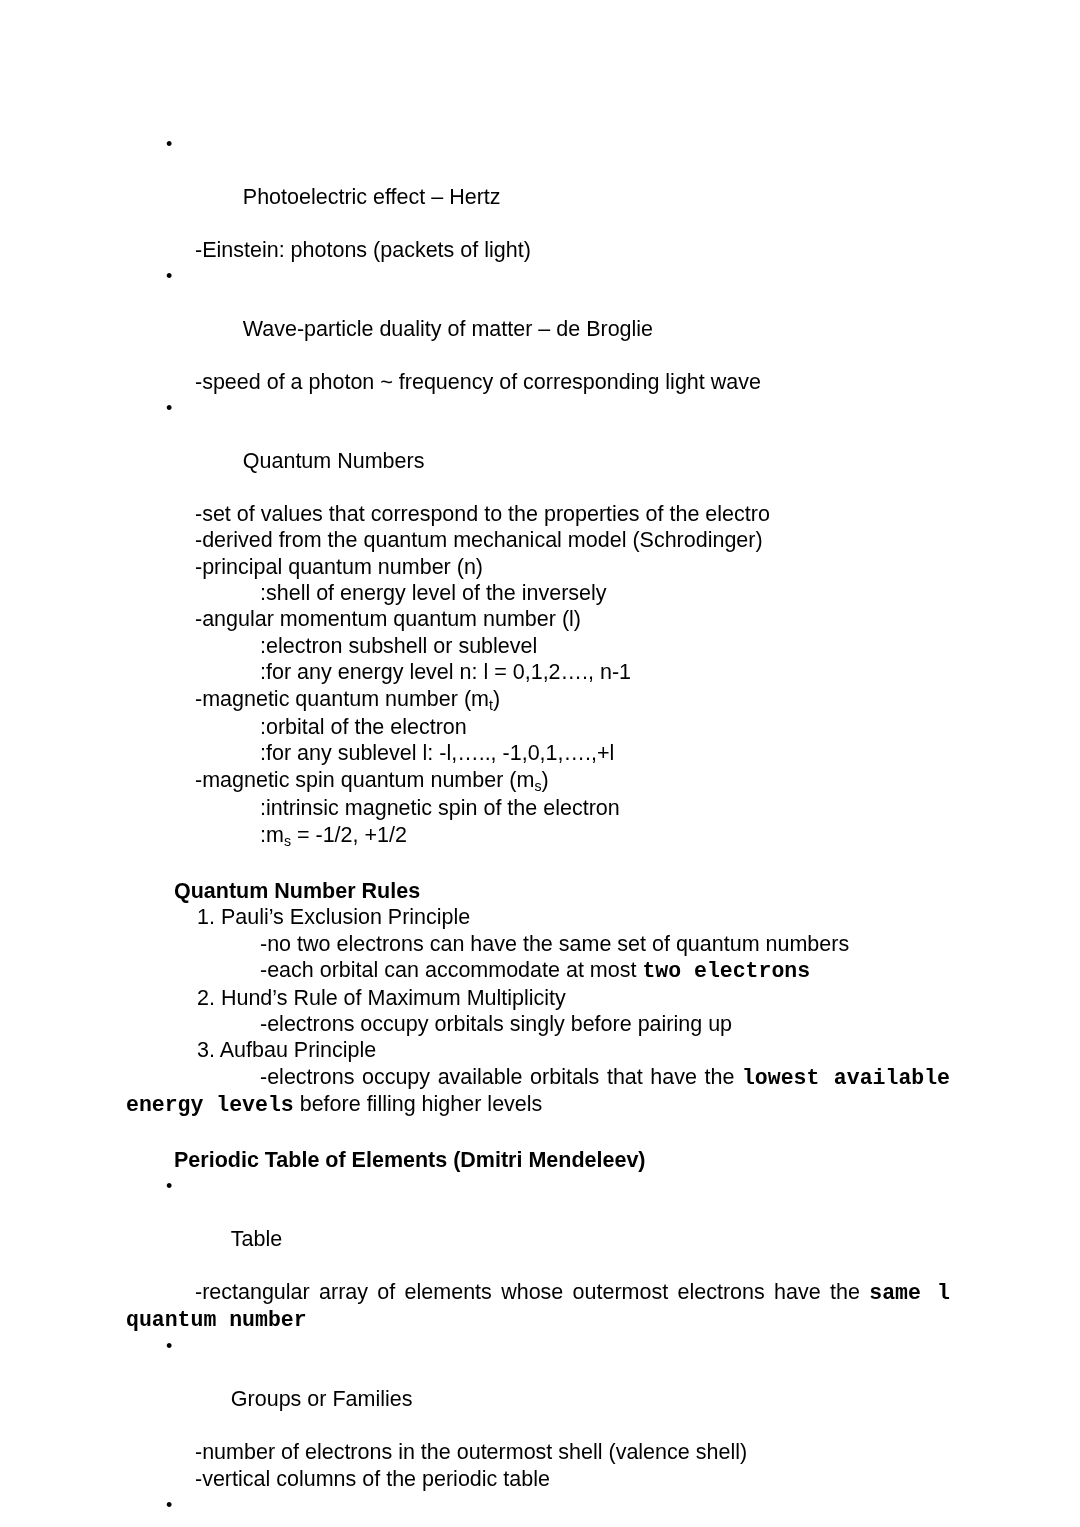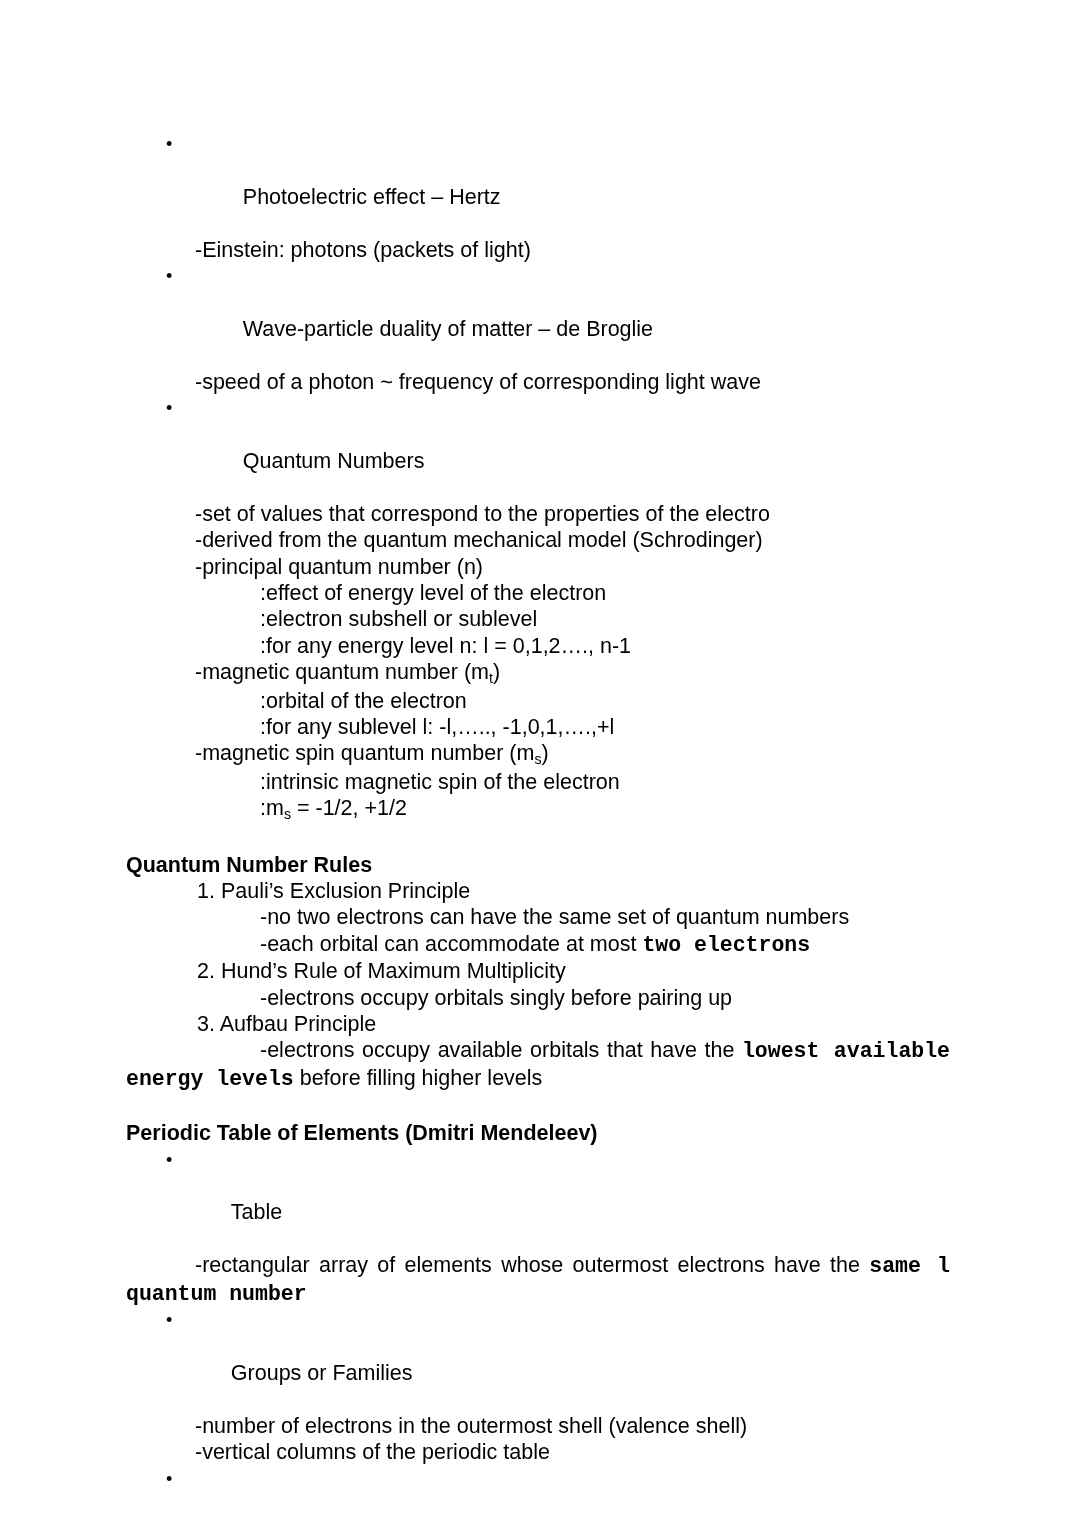--- a/index.html
+++ b/index.html
@@ -62,21 +62,21 @@
     font-size: 18px;
   }
 
   
   .ind-dash   { padding-left: 69px; }     
   
   .ind-num    { padding-left: 71px; }     
   
   .ind-deep   { padding-left: 134px; }    
   
-  .ind-none   { padding-left: 0; }
+  .ind-none   { padding-left: 0; margin-left: 48px; }
   .just-block {
     text-align: justify;
     text-justify: inter-word;
     text-indent: 0;
   }
 
   b, .b { font-weight: bold; font-family: Liberation Mono, monospace; }
 
   sub {
     font-size: 0.66em;
@@ -107,22 +107,23 @@
       <div class="line ind-dash">-speed of a photon ~ frequency of corresponding light wave</div>
 
       <div class="line bullet-row">
         <span class="dot">•</span>
         <span>Quantum Numbers</span>
       </div>
       <div class="line ind-dash">-set of values that correspond to the properties of the electro</div>
       <div class="line ind-dash">-derived from the quantum mechanical model (Schrodinger)</div>
 
       <div class="line ind-dash">-principal quantum number (n)</div>
-      <div class="line ind-deep">:effect of energy level of the electron</div>
+      <div class="line ind-deep">:shell of energy level of the inversely</div>
 
+      <div class="line ind-dash">-angular momentum quantum number (l)</div>
       <div class="line ind-deep">:electron subshell or sublevel</div>
       <div class="line ind-deep">:for any energy level n: l = 0,1,2…., n-1</div>
 
       <div class="line ind-dash"><span>-magnetic quantum number (m</span><sub>t</sub><span>)</span></div>
       <div class="line ind-deep">:orbital of the electron</div>
       <div class="line ind-deep">:for any sublevel l: -l,….., -1,0,1,….,+l</div>
 
       <div class="line ind-dash"><span>-magnetic spin quantum number (m</span><sub>s</sub><span>)</span></div>
       <div class="line ind-deep">:intrinsic magnetic spin of the electron</div>
       <div class="line ind-deep"><span>:m</span><sub>s</sub><span> = -1/2, +1/2</span></div>

